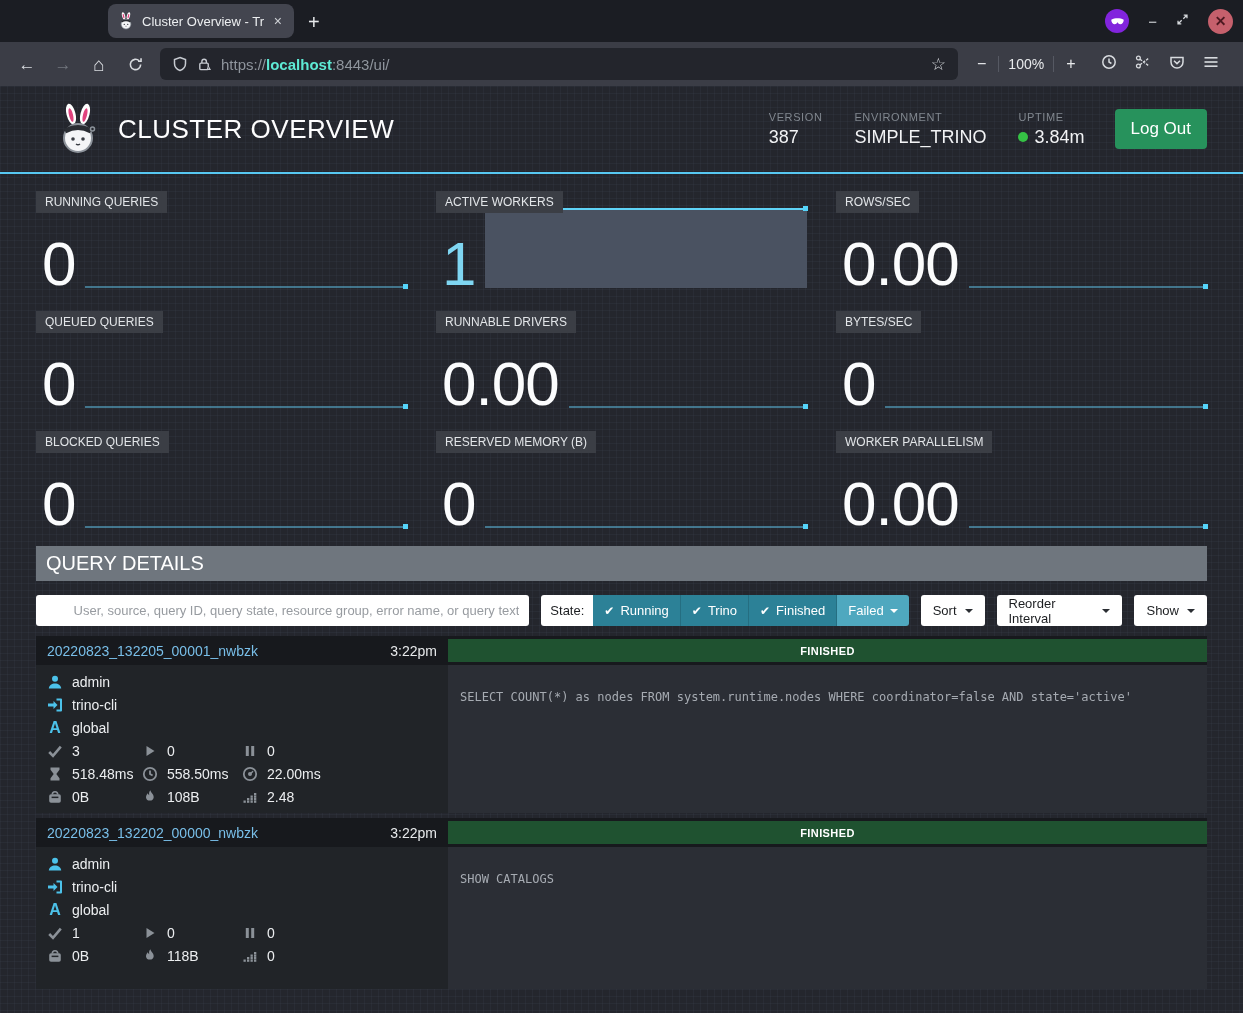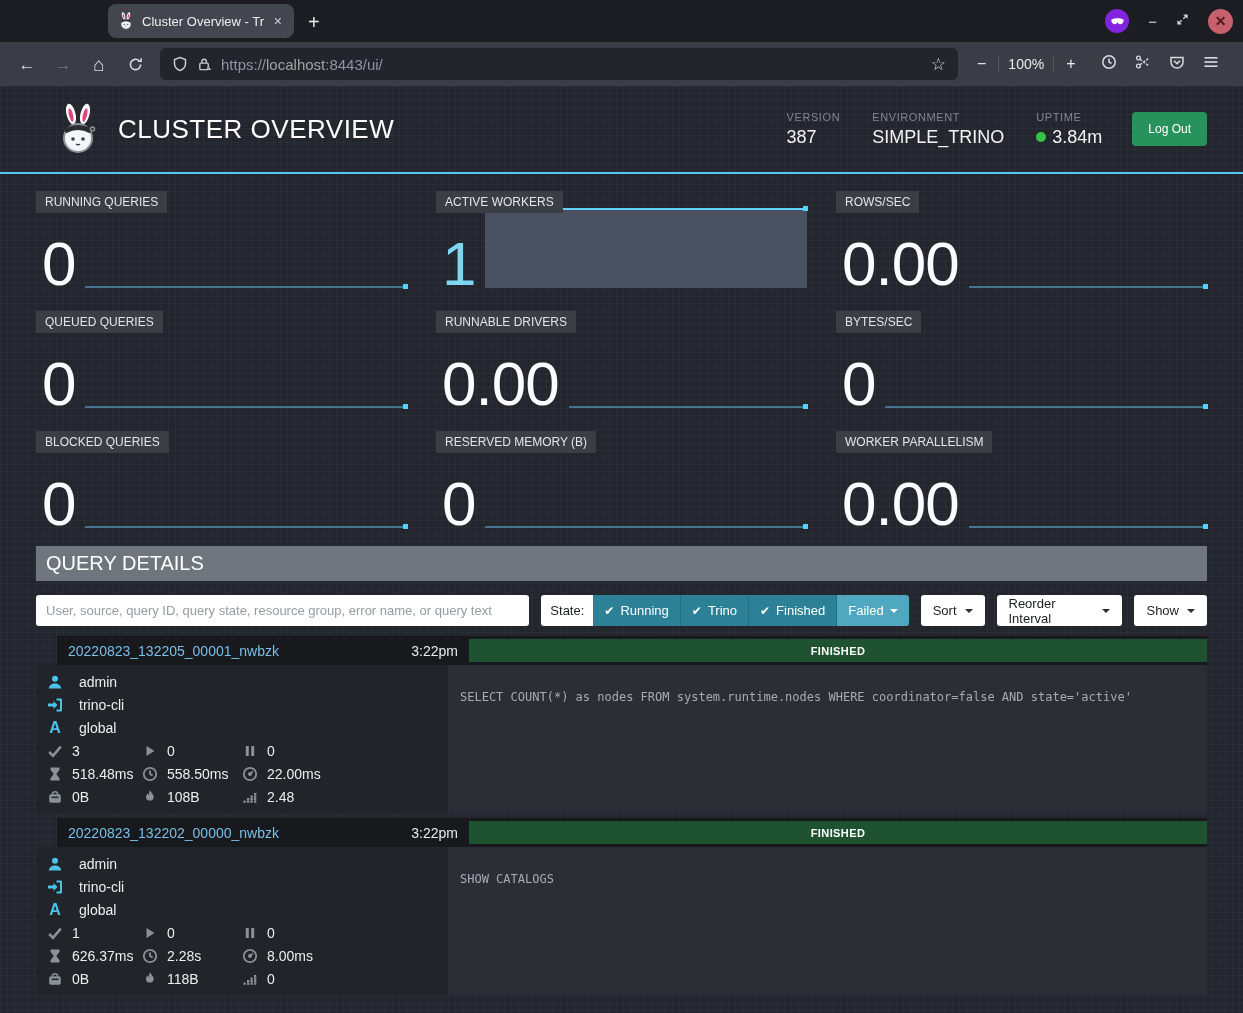--- a/index.html
+++ b/index.html
@@ -16,82 +16,82 @@
   .pb-badge { width:24px; height:24px; border-radius:50%; background:#8224dd; display:flex; align-items:center; justify-content:center; }
   .win-min { font-size:15px; }
   .close-btn { width:25px; height:25px; border-radius:50%; background:#c5606c; color:#4c1820; display:flex; align-items:center; justify-content:center; font-size:14px; font-weight:700; }
 
   
   .toolbar { height:44px; background:#3b3d46; display:flex; align-items:center; padding:0 12px; gap:6px; color:#d8dbdf; }
   .nav-icon { width:30px; text-align:center; font-size:17px; line-height:1; display:flex; align-items:center; justify-content:center; }
   .fwd { color:#73777f; }
   .urlbar { width:798px; height:32px; background:#23252c; border-radius:6px; display:flex; align-items:center; padding:0 12px; gap:9px; margin-left:4px; }
   .url { font-size:15px; color:#8f959d; flex:1; white-space:nowrap; }
-  .url b { color:#a3a3a3; font-weight:400; }
+  .url b { color:#5eead4; font-weight:700; }
   .zoomgroup { display:flex; align-items:center; gap:9px; margin-left:10px; font-size:14px; color:#e8eaec; }
   .vdiv { width:1px; height:16px; background:#565963; }
   .zoombtn { font-size:16px; padding:0 3px; }
   .tool-right { display:flex; align-items:center; gap:18px; margin-left:16px; }
 
   
   .page { height:927px; padding:0 36px; background-color:#24262d;
     background-image:
       linear-gradient(rgba(128,150,182,0.055) 1px, transparent 1px),
       linear-gradient(90deg, rgba(128,150,182,0.055) 1px, transparent 1px);
     background-size:7px 7px; }
   .trino-header { height:88px; display:flex; align-items:center; margin:0 -36px; padding:0 36px; border-bottom:2px solid #57c8f2; }
   .logo { margin:0 20px 0 22px; }
   .app-title { font-size:26px; color:#fdfdfe; font-weight:500; letter-spacing:.5px; }
   .hmeta { margin-left:auto; display:flex; gap:32px; align-items:center; }
   .hm .lab { font-size:11px; color:#81878f; letter-spacing:.6px; }
   .hm .val { font-size:18px; color:#f2f3f5; margin-top:4px; display:flex; align-items:center; gap:6px; }
   .updot { width:10px; height:10px; border-radius:50%; background:#35c245; display:inline-block; }
-  .logout { margin-left:30px; background:#27925c; color:#fff; border:none; border-radius:4px; font-size:12px; padding:10px 16px; font-family:inherit; }
+  .logout { margin-left:30px; background:#27925c; color:#fff; border:none; border-radius:4px; font-size:17px; padding:10px 16px; font-family:inherit; }
 
   
   .stats-grid { display:grid; grid-template-columns:repeat(3,1fr); column-gap:29px; row-gap:10px; margin-top:13px; }
   .tile { height:110px; position:relative; }
   .chip { position:absolute; top:4px; left:0; background:#3b3e45; color:#e2e5e8; font-size:12px; padding:4px 9px; z-index:2; }
   .tile-row { display:flex; align-items:flex-end; height:100%; padding-bottom:5px; gap:10px; }
   .big { font-size:62px; color:#fbfcfd; line-height:.88; font-weight:400; letter-spacing:-1px; padding-left:6px; }
   .big.cyan { color:#7fd6f2; }
   .spark { flex:1; position:relative; margin-bottom:4px; }
   .spark-flat { height:2px; background:rgba(95,195,235,0.5); }
   .spark-flat::after, .spark-fill::after { content:""; position:absolute; right:-1px; width:5px; height:5px; background:#55d4fa; }
   .spark-flat::after { top:-2px; }
   .spark-fill { height:80px; background:#4a5261; border-top:2px solid #5fd3f7; }
   .spark-fill::after { top:-4px; }
 
   
   .qd-title { margin-top:9px; background:#6f767e; color:#fff; font-size:20px; padding:6px 10px; font-weight:400; }
   .filters { display:flex; align-items:center; margin-top:14px; gap:12px; }
-  .search { width:527px; height:31px; border:none; border-radius:3px; padding:0 10px; font-size:13px; color:#333; background:#fff; font-family:inherit; }
+  .search { width:527px; height:31px; border:none; border-radius:3px; padding:0 10px; font-size:13px; color:#333; background:#fff; font-family:inherit;text-align:right; }
   .search::placeholder { color:#979ba0; }
   .state-group { display:flex; height:31px; }
   .state-label { background:#fff; color:#1c1e21; font-size:13px; display:flex; align-items:center; padding:4px 9px; border-radius:3px 0 0 3px; }
   .sbtn { background:#2c8197; color:#fff; font-size:13px; display:flex; align-items:center; gap:6px; padding:0 11px; border-right:1px solid rgba(0,0,0,.14); }
   .sbtn .ck { font-size:12px; }
   .sbtn.light { background:#4fa8bf; border-right:none; border-radius:0 3px 3px 0; }
   .wbtn { background:#fff; color:#1c1e21; font-size:13px; height:31px; display:flex; align-items:center; padding:0 12px; border-radius:3px; gap:8px; }
   .caret { width:0; height:0; border-left:4px solid transparent; border-right:4px solid transparent; border-top:4px solid #2b2e33; }
   .caret.w { border-top-color:#fff; }
 
   
   .queries { margin-top:10px; }
   .qrow { margin-bottom:5px; }
   .qhead { display:flex; height:29px; }
-  .qid-cell { width:412px; background:#17191d; display:flex; align-items:center; padding:0 11px;margin-left:21px; }
+  .qid-cell { width:412px; background:#17191d; display:flex; align-items:center; padding:0 11px; }
   .qid { color:#79bfe9; font-size:14px; text-decoration:none; }
   .qtime { margin-left:auto; color:#e8eaec; font-size:14px; }
   .qstatus { flex:1; background:#17191d; padding:3px 0; }
   .qbar { height:100%; background:#1f5230; color:#fff; font-size:11px; font-weight:700; display:flex; align-items:center; justify-content:center; letter-spacing:.4px; }
   .qbody { display:flex; min-height:142px; }
   .qmeta { width:412px; background:#212428; padding:5px 11px; color:#eceef0; font-size:14px; }
   .qsql { flex:1; background:#2b2e35; color:#a6abb2; font-family:"DejaVu Sans Mono",monospace; font-size:12px; padding:25px 12px; white-space:pre-wrap; }
-  .mline { display:flex; align-items:center; height:23px; gap:16px; }
+  .mline { display:flex; align-items:center; height:23px; gap:9px; }
   .mgrid { display:grid; grid-template-columns:95px 100px auto; height:23px; align-items:center; }
   .mcell { display:flex; align-items:center; gap:9px; }
   .ic { width:16px; height:16px; flex:none; }
   .rg-a { color:#4cc2ea; font-weight:700; font-size:16px; width:16px; text-align:center; flex:none; line-height:1; }
 </style>
 </head>
 <body>
 
 <div class="window">
 
@@ -485,43 +485,20 @@
               <span class="mcell">
                   <svg class="ic" viewBox="0 0 16 16" fill="#8b9198">
                     <rect x="3.8" y="3" width="3" height="10"></rect>
                     <rect x="9.2" y="3" width="3" height="10"></rect>
                   </svg>
                   <span>0</span>
                 </span>
             </div>
             <div class="mgrid">
               <span class="mcell">
-                  <svg class="ic" viewBox="0 0 16 16" fill="#8b9198">
-                    <path d="M3.5 1.5h9v2.2L9.3 8l3.2 4.3v2.2h-9v-2.2L6.7 8 3.5 3.7z"></path>
-                  </svg>
-                  <span>626.37ms</span>
-                </span>
-              <span class="mcell">
-                  <svg class="ic" viewBox="0 0 16 16" fill="none" stroke="#8b9198" stroke-width="1.8">
-                    <circle cx="8" cy="8" r="6.2"></circle>
-                    <path d="M8 4.4V8l2.6 1.6"></path>
-                  </svg>
-                  <span>2.28s</span>
-                </span>
-              <span class="mcell">
-                  <svg class="ic" viewBox="0 0 16 16" fill="none" stroke="#8b9198" stroke-width="1.8">
-                    <circle cx="8" cy="8" r="6.2"></circle>
-                    <path d="M8 8l3.1-2.7" stroke-width="1.5"></path>
-                    <circle cx="8" cy="8" r="1.1" fill="#8b9198"></circle>
-                  </svg>
-                  <span>8.00ms</span>
-                </span>
-            </div>
-            <div class="mgrid">
-              <span class="mcell">
                   <svg class="ic" viewBox="0 0 16 16">
                     <path d="M5.3 5.4a2.7 2.7 0 0 1 5.4 0" fill="none" stroke="#8b9198" stroke-width="1.6"></path>
                     <rect x="2.2" y="5.2" width="11.6" height="8.6" rx="1.8" fill="#8b9198"></rect>
                     <rect x="4.6" y="7.6" width="6.8" height="1.5" fill="#212428"></rect>
                   </svg>
                   <span>0B</span>
                 </span>
               <span class="mcell">
                   <svg class="ic" viewBox="0 0 16 16" fill="#8b9198">
                     <path d="M8.3 1.2c.6 2.4 3.4 3.7 3.4 7a3.9 3.9 0 0 1-7.7.2c0-1.7 1-2.9 1.6-4.1.3.9.8 1.4 1.7 1.9-.5-1.7-.3-3.3 1-5z"></path>

